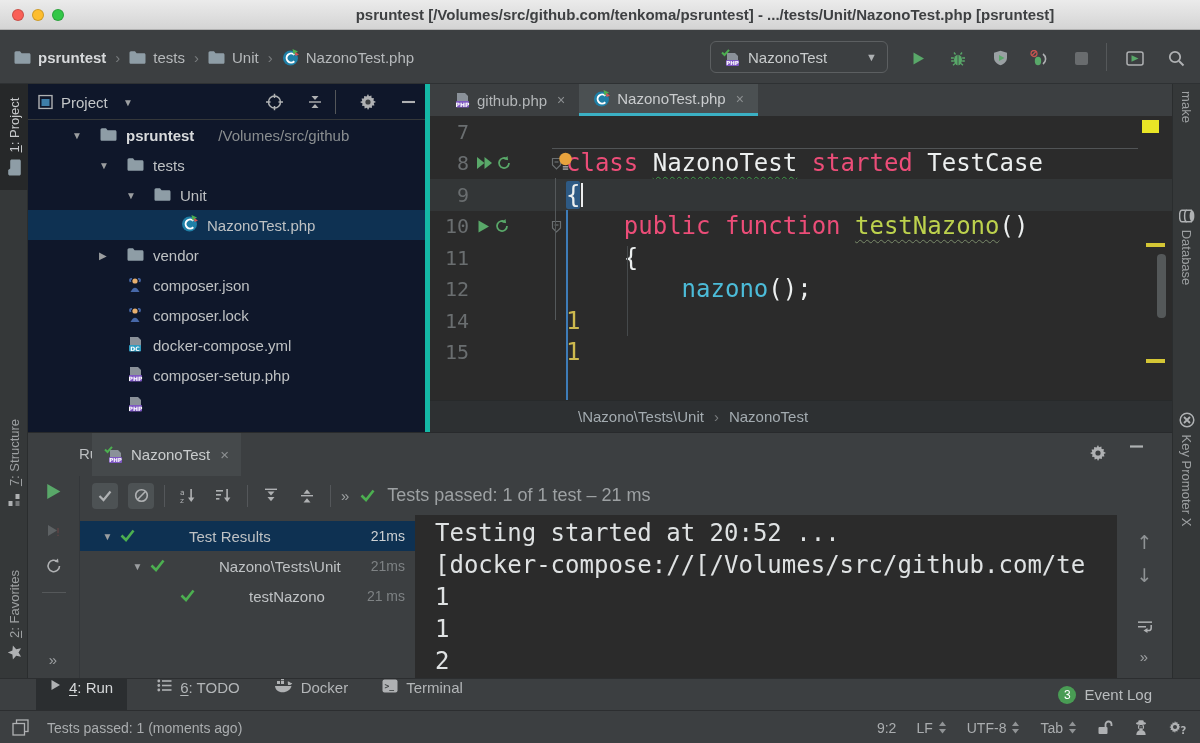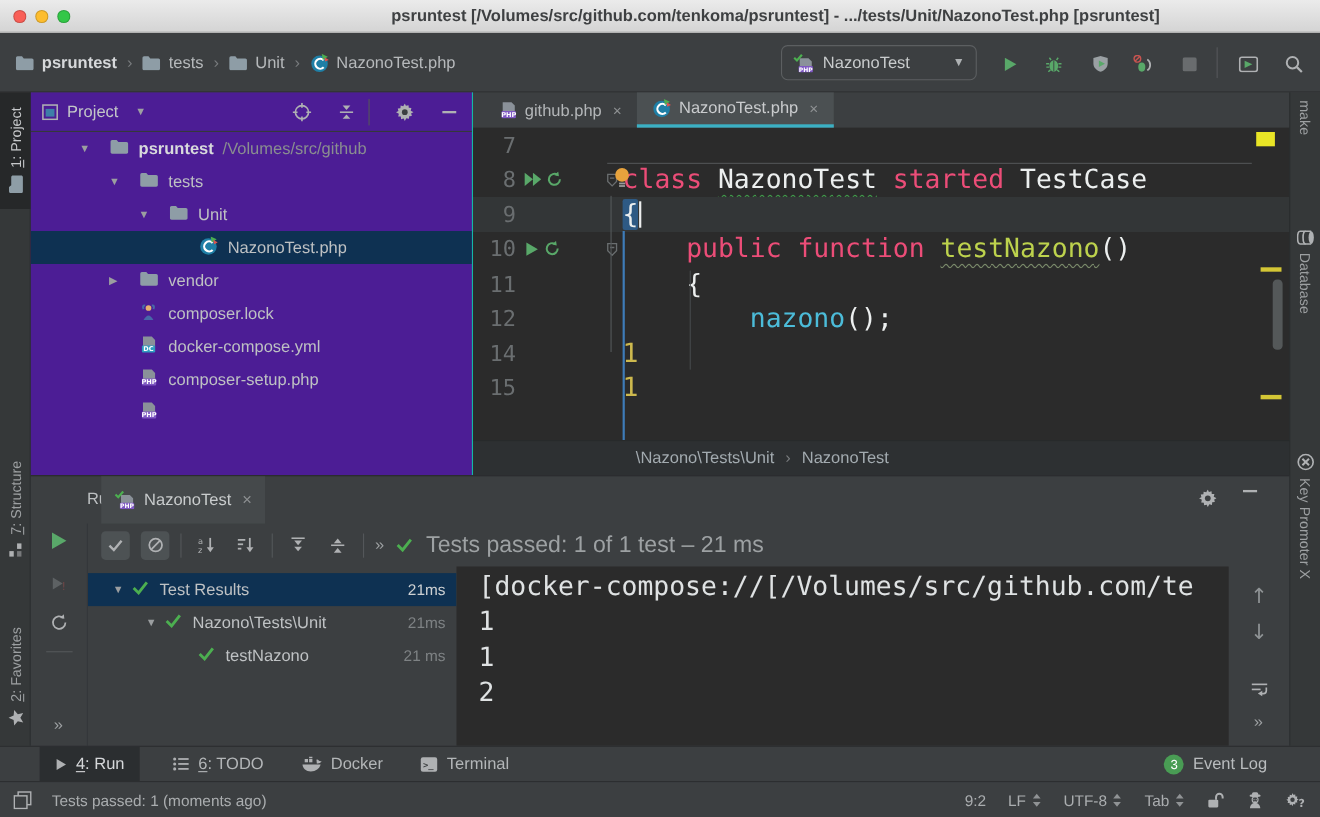--- a/index.html
+++ b/index.html
@@ -35,32 +35,32 @@
   .strip.left{left:0;border-right:1px solid #2a2d2e;}
   .strip.right{left:1172px;border-left:1px solid #2a2d2e;}
   .stab{position:absolute;left:0;width:28px;}
   .stab .rot{display:flex;align-items:center;justify-content:center;gap:7px;height:28px;
     font-size:13px;color:#9da0a2;white-space:nowrap;}
   .stab.active{background:#262829;}
   .stab.active .rot{color:#c7c9cb;}
   .stab u{text-underline-offset:2px;}
 
   
-  .project{position:absolute;left:28px;top:84px;width:402px;height:348px;background:#4c1d95;
-    border-right:1px solid #14b8a6;overflow:hidden;}
+  .project{position:absolute;left:28px;top:84px;width:402px;height:348px;background:#0f172a;
+    border-right:5px solid #14b8a6;overflow:hidden;}
   .phead{position:relative;height:36px;border-bottom:1px solid #35383a;font-size:15px;color:#c3c6c8;}
   .phead>*{position:absolute;top:50%;transform:translateY(-50%);}
   #ptree{position:relative;height:312px;overflow:hidden;font-size:15px;}
   .trow{position:relative;display:flex;align-items:center;height:30px;white-space:nowrap;color:#bec1c3;}
   .trow.sel{background:#0e3152;}
   .trow .tarrow{width:30px;flex:none;font-size:10px;color:#9b9ea0;padding-left:2px;}
   .trow .ticon{width:26px;flex:none;}
   .trow .tlabel{overflow:hidden;}
   .trow .tlabel b{color:#d8dadc;}
-  .trow .tsuffix{color:#8a8e90;margin-left:8px;}
+  .trow .tsuffix{color:#8a8e90;margin-left:24px;}
 
   
   .editor{position:absolute;left:430px;top:84px;width:742px;height:348px;background:#2b2b2b;}
   .tabbar{height:32px;background:#3c3f41;display:flex;align-items:flex-end;}
   .etab{height:32px;display:flex;align-items:center;gap:7px;padding:0 14px;font-size:15px;color:#b3b6b8;}
   .etab .x{color:#8d9092;font-size:14px;margin-left:3px;}
   .etab.active{background:#4b5052;color:#caccce;border-bottom:3px solid #3bb0c4;padding-bottom:0;}
   #code-area{position:relative;height:284px;overflow:hidden;}
   .crow{display:flex;align-items:center;height:31.5px;position:relative;
     font-family:"DejaVu Sans Mono",monospace;font-size:24px;white-space:pre;color:#ecefef;}
@@ -92,40 +92,40 @@
   .rhead .hbtn{position:absolute;top:12px;}
   .rcontent{position:absolute;left:0;top:43px;right:0;bottom:0;display:flex;}
   .vtb{width:52px;flex:none;display:flex;flex-direction:column;align-items:center;
     border-right:1px solid #34373a;padding-top:8px;}
   .rmain{flex:1;position:relative;}
   .rtoolbar{height:39px;display:flex;align-items:center;padding-left:12px;gap:10px;}
   .tbtn{width:26px;height:26px;display:flex;align-items:center;justify-content:center;border-radius:4px;}
   .tbtn.on{background:#4d5254;}
   .tsep{width:1px;height:22px;background:#54575a;}
   .chev{color:#9da0a2;font-size:15px;letter-spacing:1px;}
-  .rstatus{font-size:21px;color:#9da1a3;margin-left:2px;}
+  .rstatus{font-size:18px;color:#9da1a3;margin-left:2px;}
   .rbody{position:absolute;left:0;top:39px;right:0;bottom:0;display:flex;}
   #rtree{width:335px;flex:none;padding-top:6px;font-size:15px;overflow:hidden;}
   .rrow{position:relative;display:flex;align-items:center;height:30px;white-space:nowrap;color:#bfc2c4;}
   .rrow.sel{background:#0e3152;}
   .rrow .tarrow{width:25px;flex:none;font-size:10px;color:#9b9ea0;text-align:center;}
   .rrow .ticon{width:25px;flex:none;}
-  .rrow .rlbl{overflow:hidden;max-width:200px;}
+  .rrow .rlbl{overflow:hidden;max-width:200px;margin-left:44px;}
   .rtime{position:absolute;right:10px;color:#7e8284;font-size:14px;}
   .rrow.sel .rtime{color:#ced1d3;}
   #rconsole{flex:1;background:#2b2b2b;padding:2px 0 0 20px;overflow:hidden;
     font-family:"DejaVu Sans Mono",monospace;font-size:24px;line-height:32px;color:#dfe2e3;white-space:pre;}
   .ctb{width:55px;flex:none;display:flex;flex-direction:column;align-items:center;}
   .ctb .cbtn{margin-top:14px;}
   .ctb .uarr{font-family:"DejaVu Sans",sans-serif;font-size:19px;color:#8f9395;line-height:1;}
 
   
   .bottombar{position:absolute;left:0;top:678px;width:1200px;height:32px;background:#3c3f41;
     border-top:1px solid #2c2e30;display:flex;align-items:center;padding-left:36px;gap:26px;font-size:15px;}
-  .btab{height:32px;display:flex;align-items:center;gap:8px;color:#b3b6b8;padding:0 4px;}
+  .btab{height:32px;display:flex;align-items:flex-start;gap:8px;color:#b3b6b8;padding:0 4px;}
   .btab.active{background:#2b2e30;padding:0 14px;color:#d6d8da;}
   .btab u{text-underline-offset:2px;}
   .eventlog{margin-left:auto;margin-right:48px;display:flex;align-items:center;gap:8px;color:#b9bcbe;}
   .badge{width:18px;height:18px;border-radius:50%;background:#499c54;color:#fff;font-size:12px;
     display:flex;align-items:center;justify-content:center;}
 
   
   .statusbar{position:absolute;left:0;top:710px;width:1200px;height:33px;background:#3c3f41;
     border-top:1px solid #2c2e30;font-size:14px;color:#aaadaf;}
   .sleft{position:absolute;left:12px;top:0;height:33px;display:flex;align-items:center;gap:18px;}
@@ -387,20 +387,32 @@
           <span class="tlabel">NazonoTest.php</span>
         </div>
         <div class="trow" style="padding-left:69px">
           <span class="tarrow">▶</span>
           <span class="ticon"><span class="ic">
               <svg width="17" height="14" viewBox="0 0 17 14">
                 <path d="M0.5 3c0-1 .6-1.8 1.5-1.8h4l1.6 2h7.4c.9 0 1.5.7 1.5 1.6v7.4c0 .9-.6 1.6-1.5 1.6H2c-.9 0-1.5-.7-1.5-1.6z" fill="#8E9DA6"></path>
               </svg>
             </span></span>
           <span class="tlabel">vendor</span>
+        </div>
+        <div class="trow" style="padding-left:69px">
+          <span class="tarrow"></span>
+          <span class="ticon"><span class="ic">
+              <svg width="16" height="16" viewBox="0 0 16 16">
+                <path d="M3.5 6 Q2 2.5 5 2.8" stroke="#4768A8" stroke-width="1.8" fill="none"></path>
+                <path d="M12.5 6 Q14 2.5 11 2.8" stroke="#4768A8" stroke-width="1.8" fill="none"></path>
+                <circle cx="8" cy="5" r="2.6" fill="#E8B06E"></circle>
+                <path d="M3.5 16 Q8 7.5 12.5 16z" fill="#4768A8"></path>
+              </svg>
+            </span></span>
+          <span class="tlabel">composer.json</span>
         </div>
         <div class="trow" style="padding-left:69px">
           <span class="tarrow"></span>
           <span class="ticon"><span class="ic">
               <svg width="16" height="16" viewBox="0 0 16 16">
                 <path d="M3.5 6 Q2 2.5 5 2.8" stroke="#4768A8" stroke-width="1.8" fill="none"></path>
                 <path d="M12.5 6 Q14 2.5 11 2.8" stroke="#4768A8" stroke-width="1.8" fill="none"></path>
                 <circle cx="8" cy="5" r="2.6" fill="#E8B06E"></circle>
                 <path d="M3.5 16 Q8 7.5 12.5 16z" fill="#4768A8"></path>
               </svg>
@@ -657,21 +669,21 @@
                 <span class="tarrow"></span>
                 <span class="ticon"><span class="ic">
                     <svg width="15" height="13" viewBox="0 0 15 13">
                       <path d="M1.5 6.5l4.5 4.5L13.5 1.5" fill="none" stroke="#4CAF50" stroke-width="2.6"></path>
                     </svg>
                   </span></span>
                 <span class="rlbl">testNazono</span>
                 <span class="rtime">21 ms</span>
               </div>
             </div>
-          <div id="rconsole"><div>[docker-compose://[/Volumes/src/github.com/te</div><div>1</div><div>1</div><div>2</div></div>
+          <div id="rconsole"><div>Testing started at 20:52 ...</div><div>[docker-compose://[/Volumes/src/github.com/te</div><div>1</div><div>1</div><div>2</div></div>
           <div class="ctb">
             <span class="cbtn uarr" style="margin-top:18px">↑</span>
             <span class="cbtn uarr">↓</span>
             <span class="cbtn ic" style="margin-top:34px">
                 <svg width="16" height="15" viewBox="0 0 16 15">
                   <rect x="1" y="2.4" width="14" height="1.5" fill="#AFB1B3"></rect>
                   <rect x="1" y="7" width="8" height="1.5" fill="#AFB1B3"></rect>
                   <path d="M14.2 6v3c0 1.6-1.1 2.6-2.7 2.6H9" fill="none" stroke="#AFB1B3" stroke-width="1.5"></path>
                   <path d="M10.5 9l0 5-4-2.5z" fill="#AFB1B3"></path>
                 </svg>

